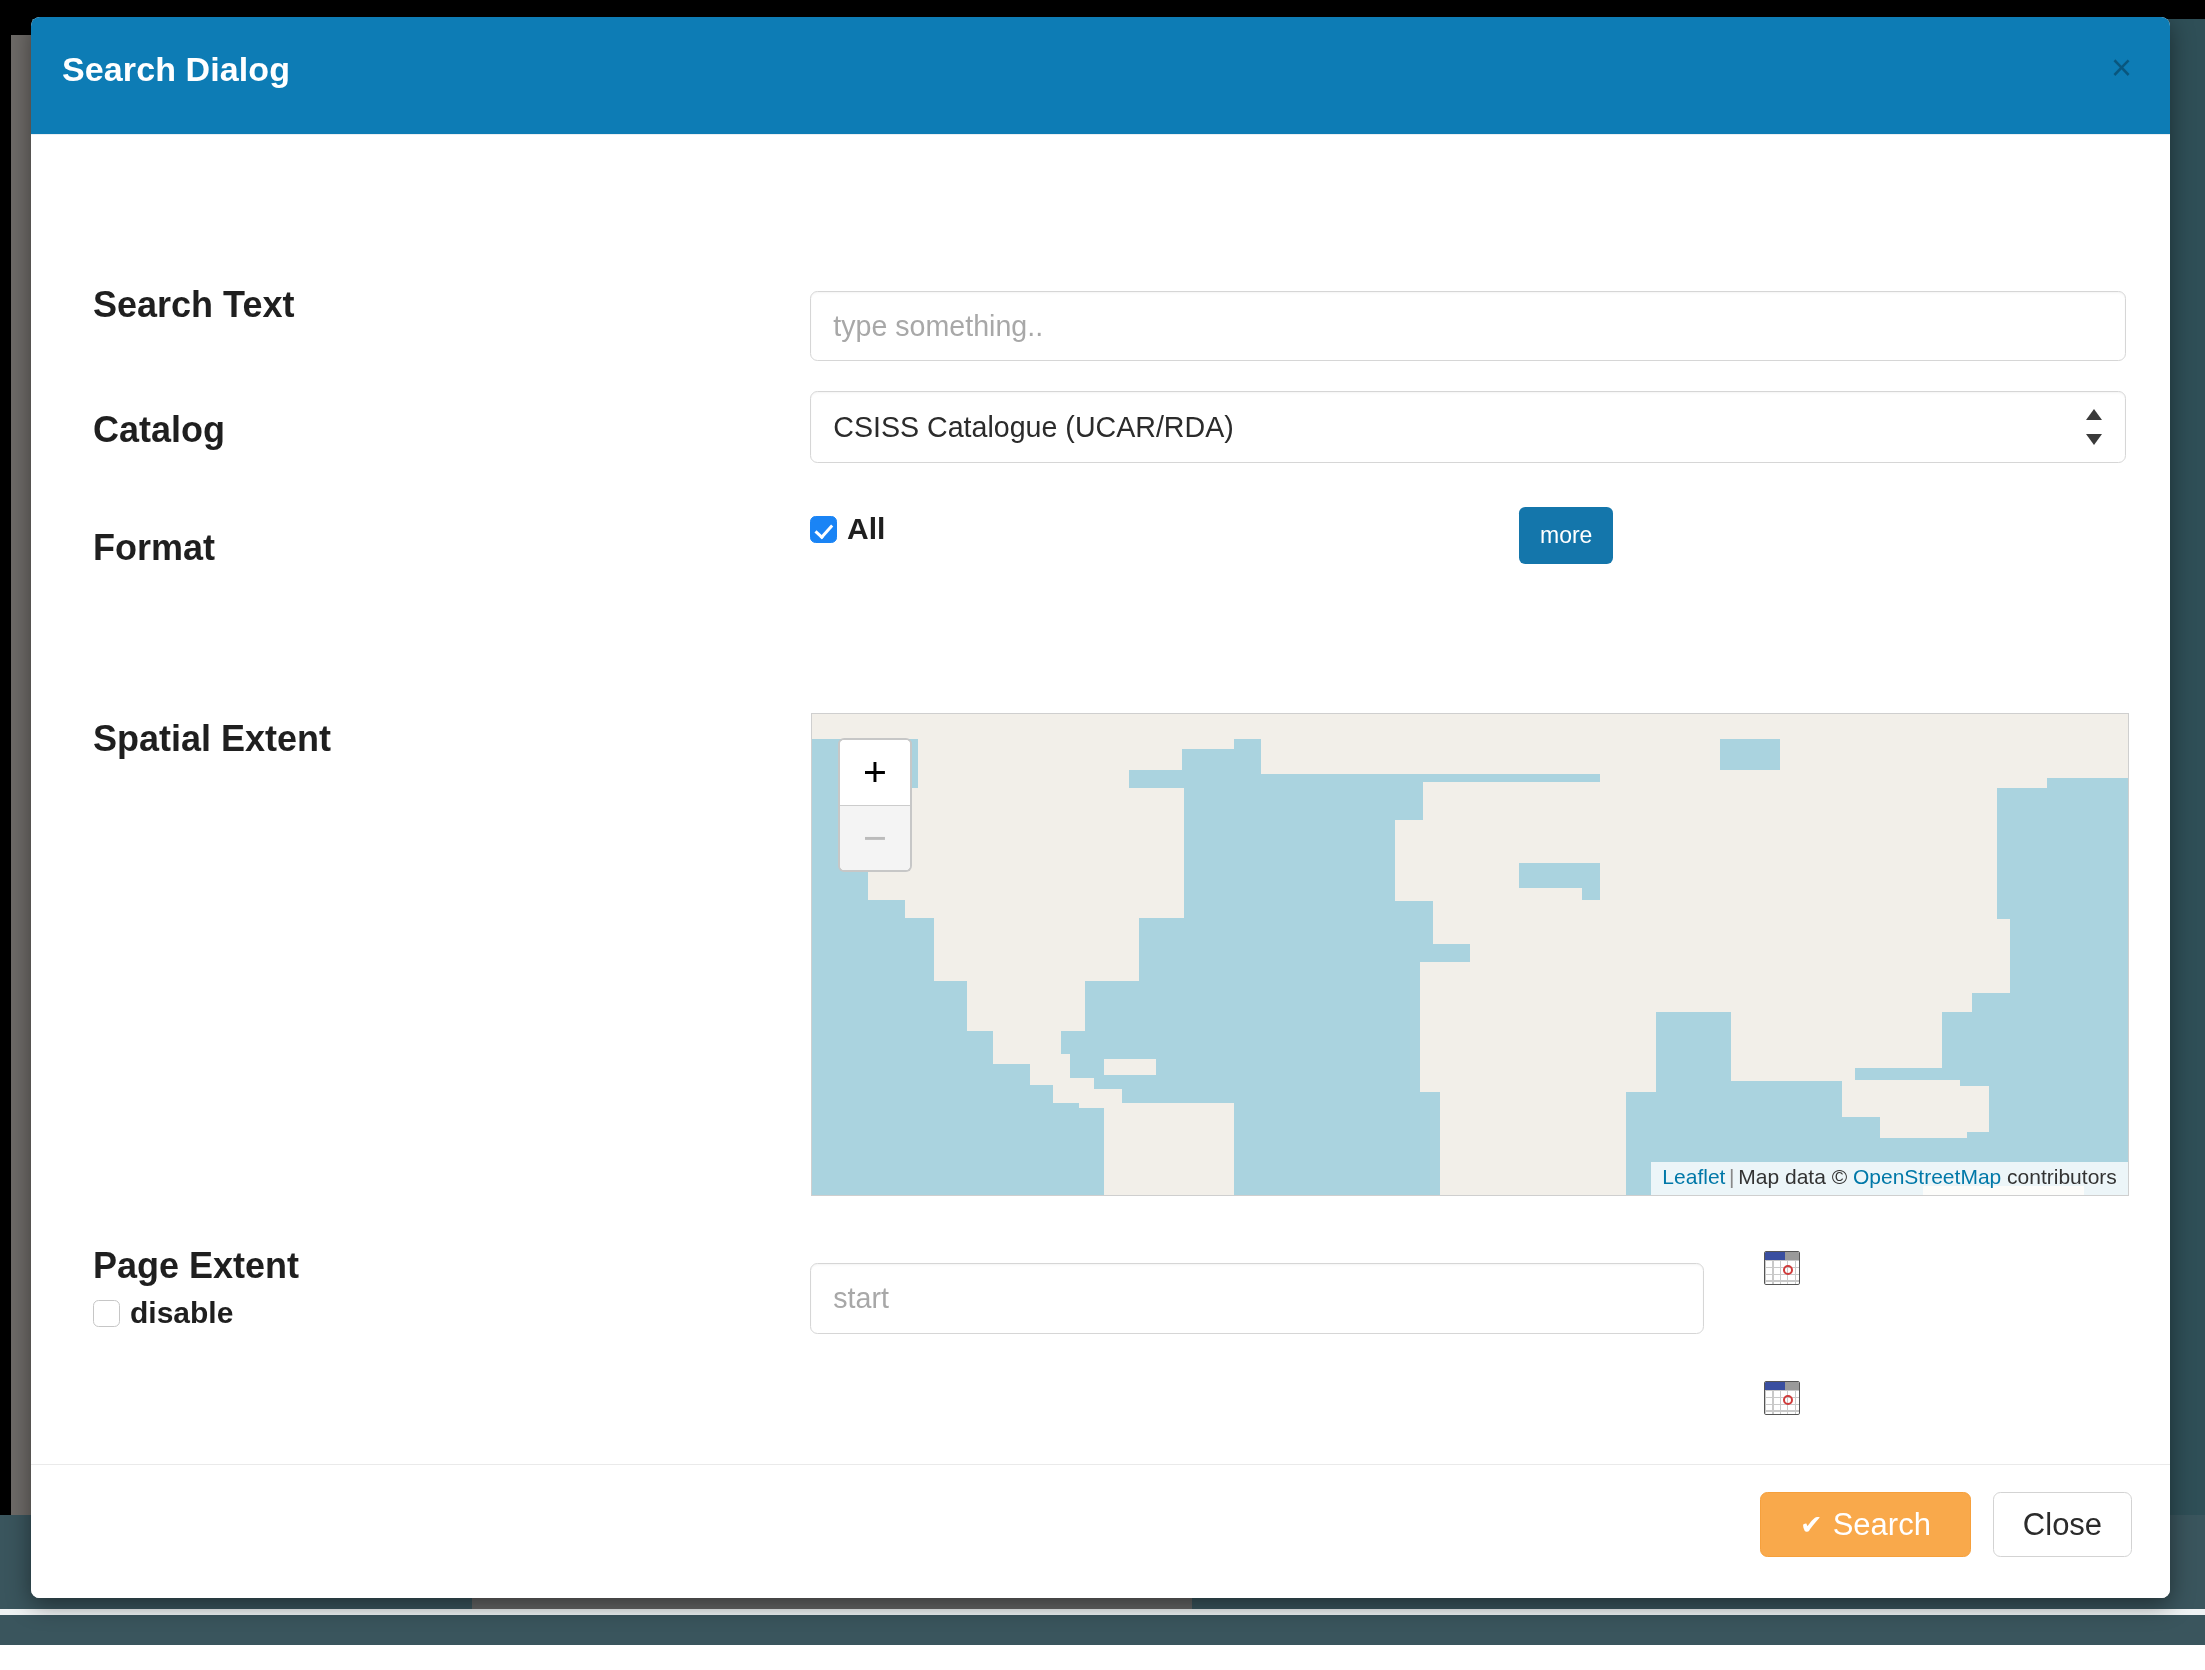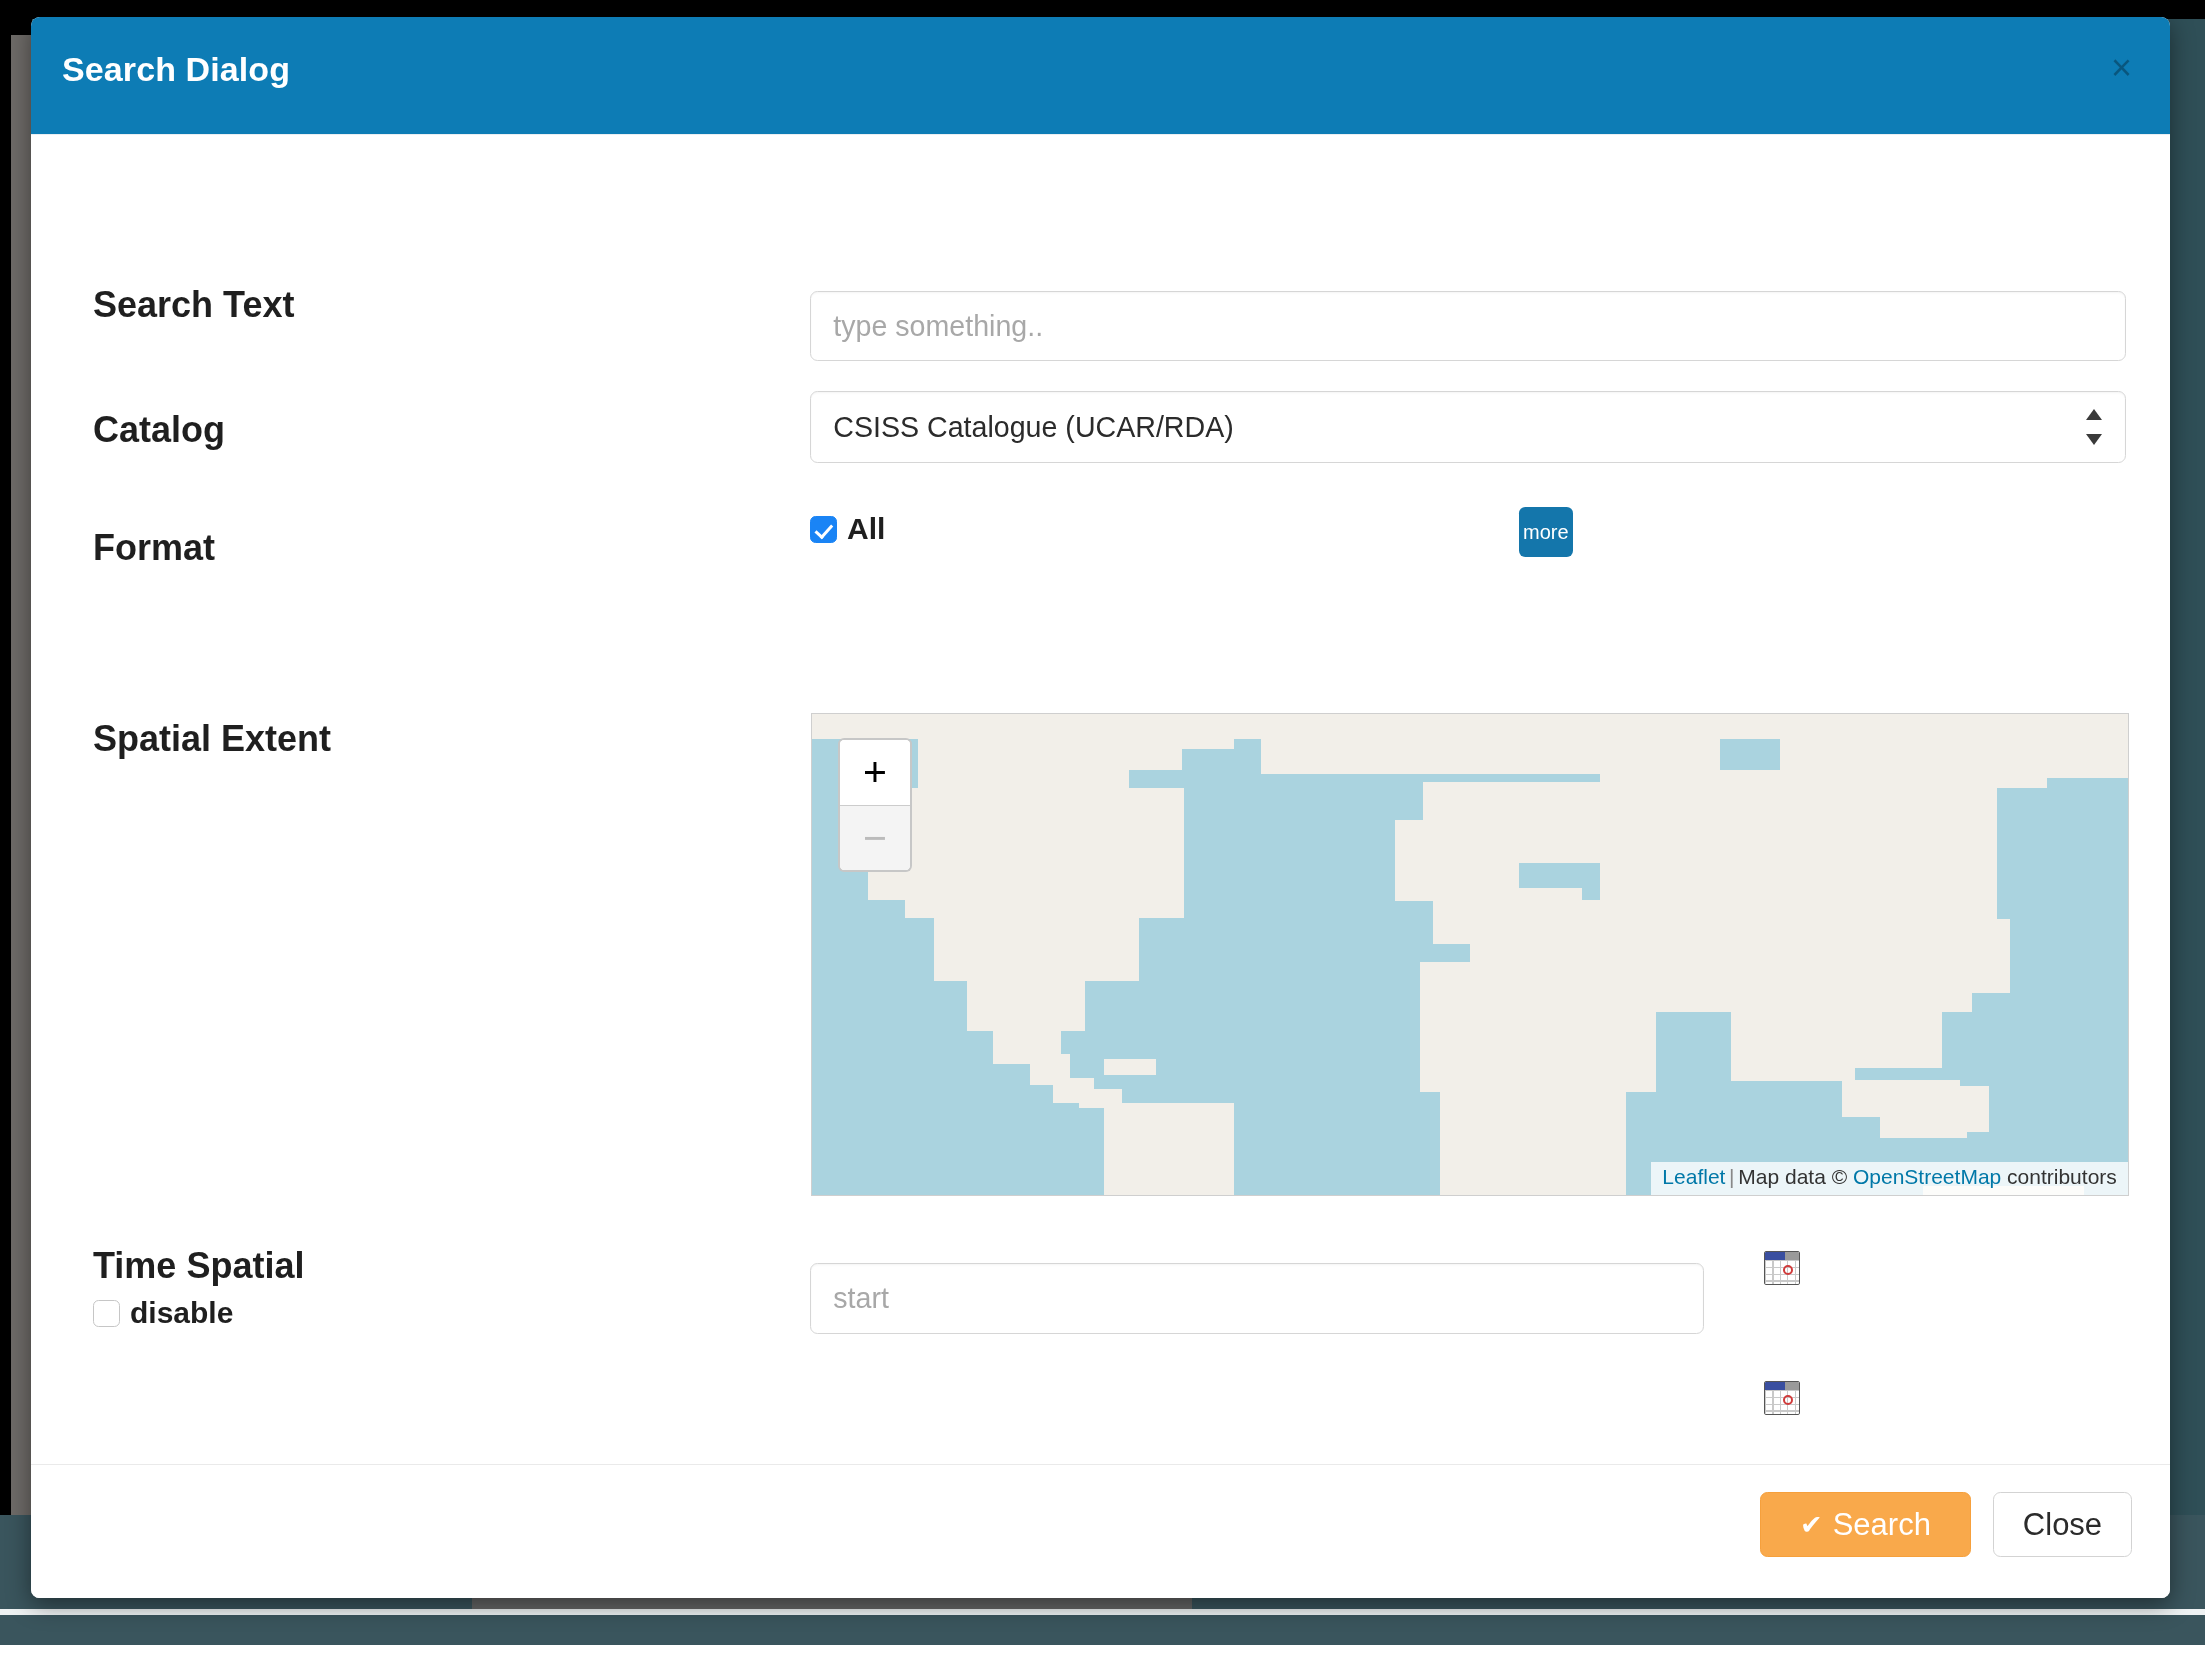--- a/index.html
+++ b/index.html
@@ -233,24 +233,24 @@
     color: #1f1f1f;
   }
 
   
   .btn-more {
     position: absolute;
     background: #1476ab;
     color: #ffffff;
     border: none;
     border-radius: 6.2px;
-    font-size: 20px;
+    font-size: 23px;
     font-family: "Liberation Sans", sans-serif;
-    padding: 0 4px;
-    height: 50px;
+    padding: 0 21px;
+    height: 57px;
     cursor: pointer;
   }
 
   
   .map-box {
     position: absolute;
     overflow: hidden;
     background: #aad3df;
     border: 0.6px solid #cfcfcf;
   }
@@ -478,21 +478,21 @@
         <button class="zoom-out">−</button>
       </div>
 
       <div class="map-attrib">
         <a href="#">Leaflet</a><span class="sep">|</span><span>Map data ©</span>
         <a href="#">OpenStreetMap</a>
         <span>contributors</span>
       </div>
     </div>
 
-    <div class="row-label" style="top:1110px;">Time Spatial</div>
+    <div class="row-label" style="top:1110px;">Page Extent</div>
     <div class="cb-group" style="left:62px; top:1161px;">
       <span class="cb off"></span>
       <span class="cb-label">disable</span>
     </div>
 
     <input class="control" style="left: 779px; top: 1105px; width: 894px; height: 71px;" value="" placeholder="start">
     <div class="cal-icon" style="left:1733px; top:1116px;">
       <div class="cal-top"></div>
         <div class="cal-top2"></div>
       <div class="cal-grid"></div>

